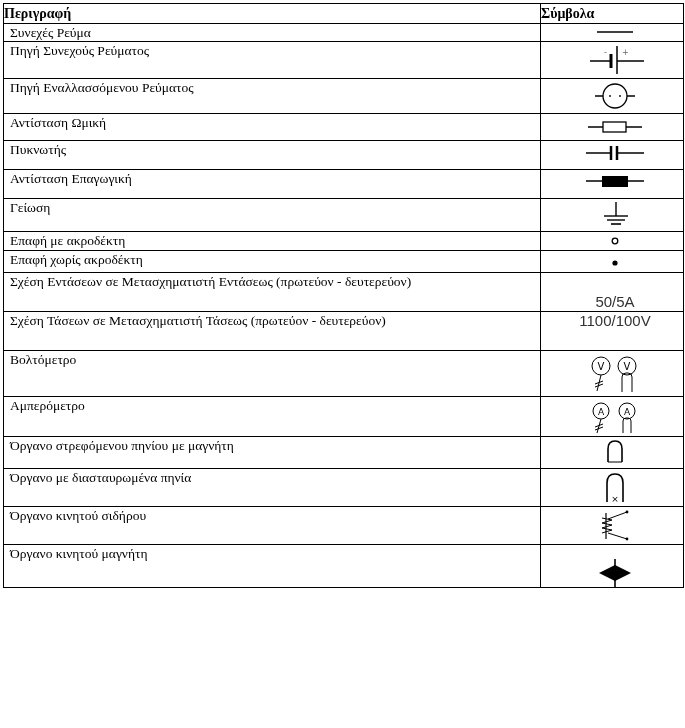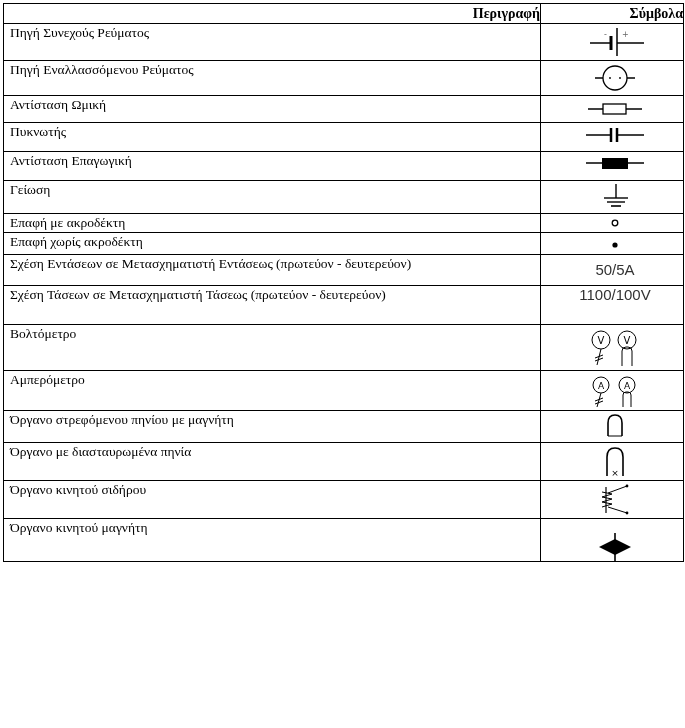--- a/index.html
+++ b/index.html
@@ -14,21 +14,21 @@
     color: #000;
   }
   table.sym td, table.sym th {
     border: 1.5px solid #000;
     padding: 0 0 0 6px;
     vertical-align: top;
     line-height: 17px;
   }
   table.sym th {
     font-weight: bold;
-    text-align: right;
+    text-align: left;
     padding: 1px 0;
     font-size: 14px;
   }
   col.c1 { width: 537px; }
   col.c2 { width: 143px; }
   td.symcell { padding: 0; text-align: center; vertical-align: middle; }
   td.desc { padding-top: 1px; }
   .symbox { display: block; margin: 0 auto; }
   .ratio {
     font-family: "Liberation Sans", "DejaVu Sans", sans-serif;
@@ -44,20 +44,28 @@
       <col class="c2">
     </colgroup>
   <thead>
     <tr style="height:20px">
       <th>Περιγραφή</th>
       <th>Σύμβολα</th>
     </tr>
   </thead>
   <tbody>
 
+    <tr style="height:18px">
+      <td class="desc">Συνεχές Ρεύμα</td>
+      <td class="symcell">
+        <svg class="symbox" width="60" height="14" viewBox="0 0 60 14">
+          <line x1="12" y1="8" x2="48" y2="8" stroke="#000" stroke-width="1.5"></line>
+        </svg>
+      </td>
+    </tr>
 
 
 
     <tr style="height:37px">
       <td class="desc">Πηγή Συνεχούς Ρεύματος</td>
       <td class="symcell">
         <svg class="symbox" width="70" height="34" viewBox="0 0 70 34">
           <line x1="10" y1="19" x2="31" y2="19" stroke="#000" stroke-width="1.5"></line>
           <line x1="31" y1="12" x2="31" y2="26" stroke="#000" stroke-width="3"></line>
           <line x1="37" y1="4" x2="37" y2="32" stroke="#000" stroke-width="1.5"></line>
@@ -143,21 +151,21 @@
         <svg class="symbox" width="20" height="18" viewBox="0 0 20 18">
           <circle cx="10" cy="12" r="2.6" fill="#000"></circle>
         </svg>
       </td>
     </tr>
 
 
     <tr style="height:31px">
       <td class="desc">Σχέση Εντάσεων σε Μετασχηματιστή Εντάσεως (πρωτεύον - δευτερεύον)</td>
       <td class="symcell">
-        <span class="ratio" style="margin-top:6px">50/5A</span>
+        <span class="ratio" style="margin-top:20px">50/5A</span>
       </td>
     </tr>
 
     <tr style="height:39px">
       <td class="desc">Σχέση Τάσεων σε Μετασχηματιστή Τάσεως (πρωτεύον - δευτερεύον)</td>
       <td class="symcell">
         <span class="ratio">1100/100V</span>
       </td>
     </tr>
 

